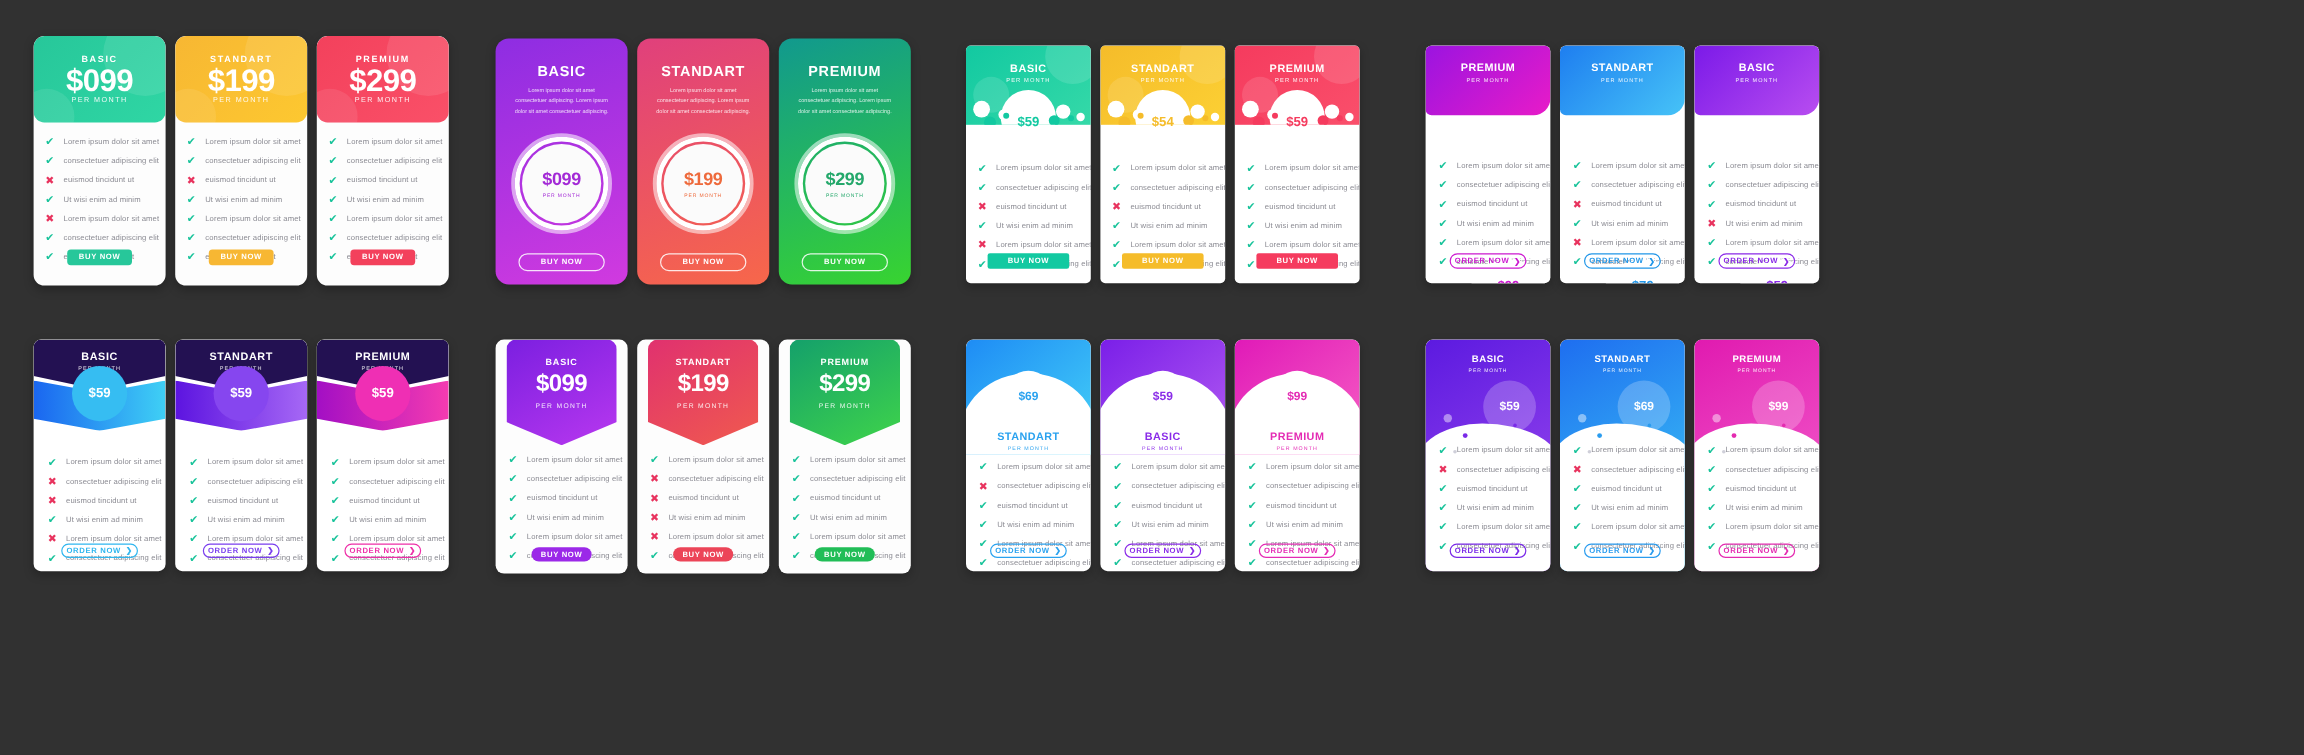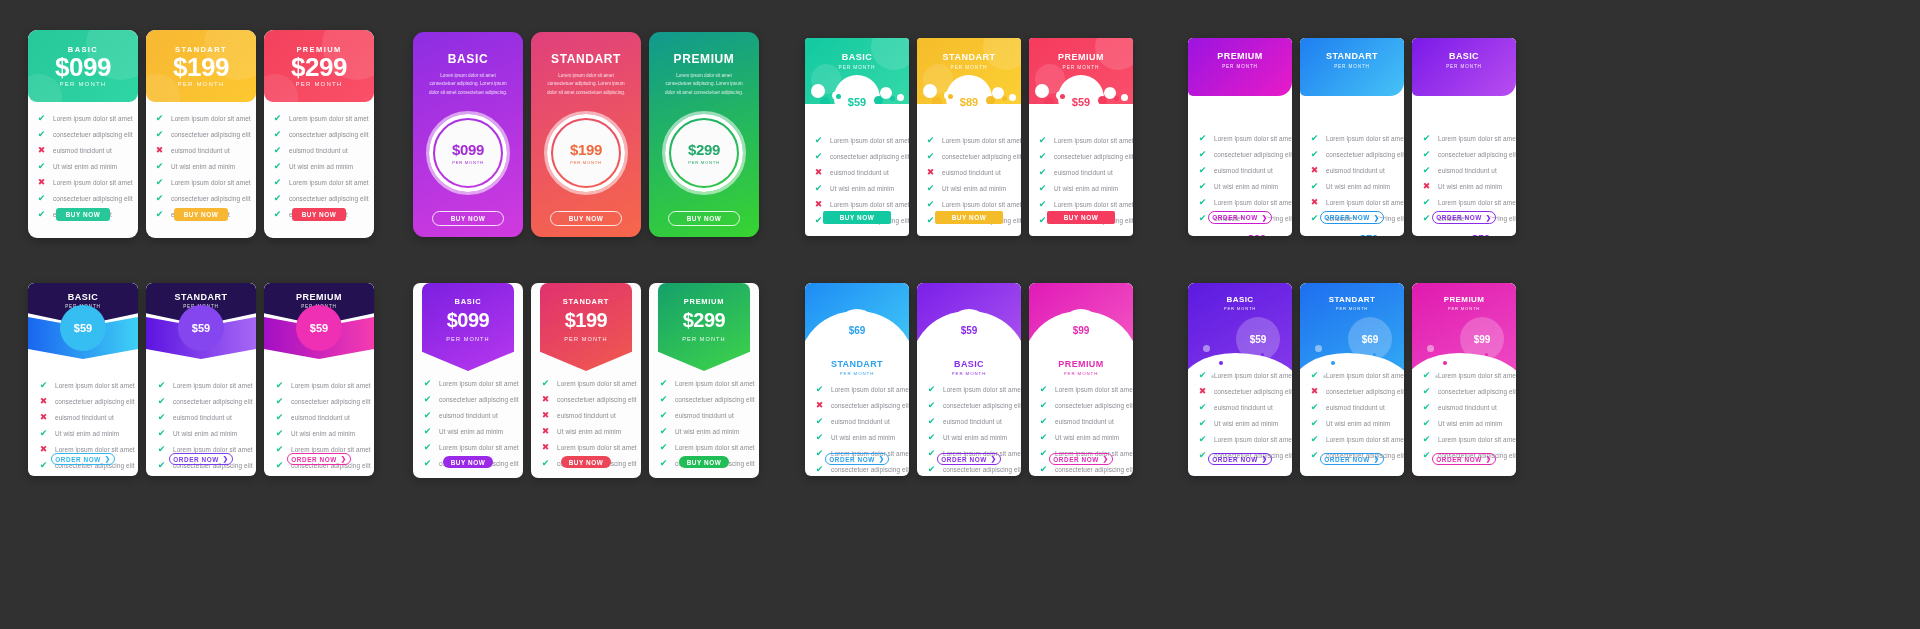--- a/index.html
+++ b/index.html
@@ -379,21 +379,21 @@
             <div class="sb" style="left: 6%; width: 14px; height: 14px; bottom: 6.66667px;"></div>
             <div class="sb" style="left: 26%; width: 9px; height: 9px; bottom: 5px;"></div>
             <div class="sb" style="left: 72%; width: 12px; height: 12px; bottom: 6px;"></div>
             <div class="sb" style="left: 88%; width: 7px; height: 7px; bottom: 4.33333px;"></div>
             <div class="cb" style="left: 14%; width: 10px; height: 10px; bottom: -2px; background: rgb(245, 188, 42);"></div>
             <div class="cb" style="left: 66%; width: 9px; height: 9px; bottom: 0px; background: rgb(245, 188, 42);"></div>
             <div class="cb" style="left: 30%; width: 5px; height: 5px; bottom: 6px; background: rgb(245, 188, 42);"></div>
             <div class="cb" style="left: 82%; width: 5px; height: 5px; bottom: 4px; background: rgb(245, 188, 42);"></div>
           </div>
         </div>
-        <div class="price" style="color: rgb(245, 188, 42);">$89</div>
+        <div class="price" style="color: rgb(245, 188, 42);">$54</div>
         <div class="body">
           <ul class="feat-list">
             <li class="feat">
               <span class="tick yes">✔</span>
               <span class="txt">Lorem ipsum dolor sit amet</span>
             </li>
             <li class="feat">
               <span class="tick yes">✔</span>
               <span class="txt">consectetuer adipiscing elit</span>
             </li>

